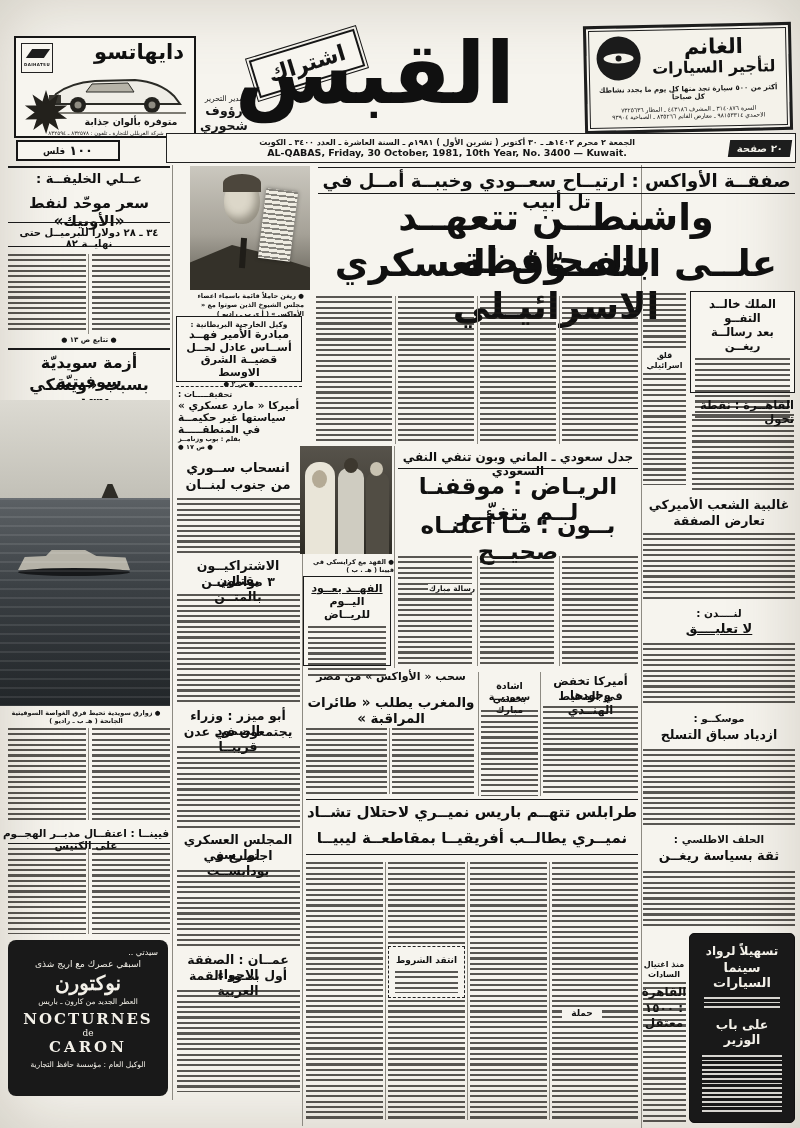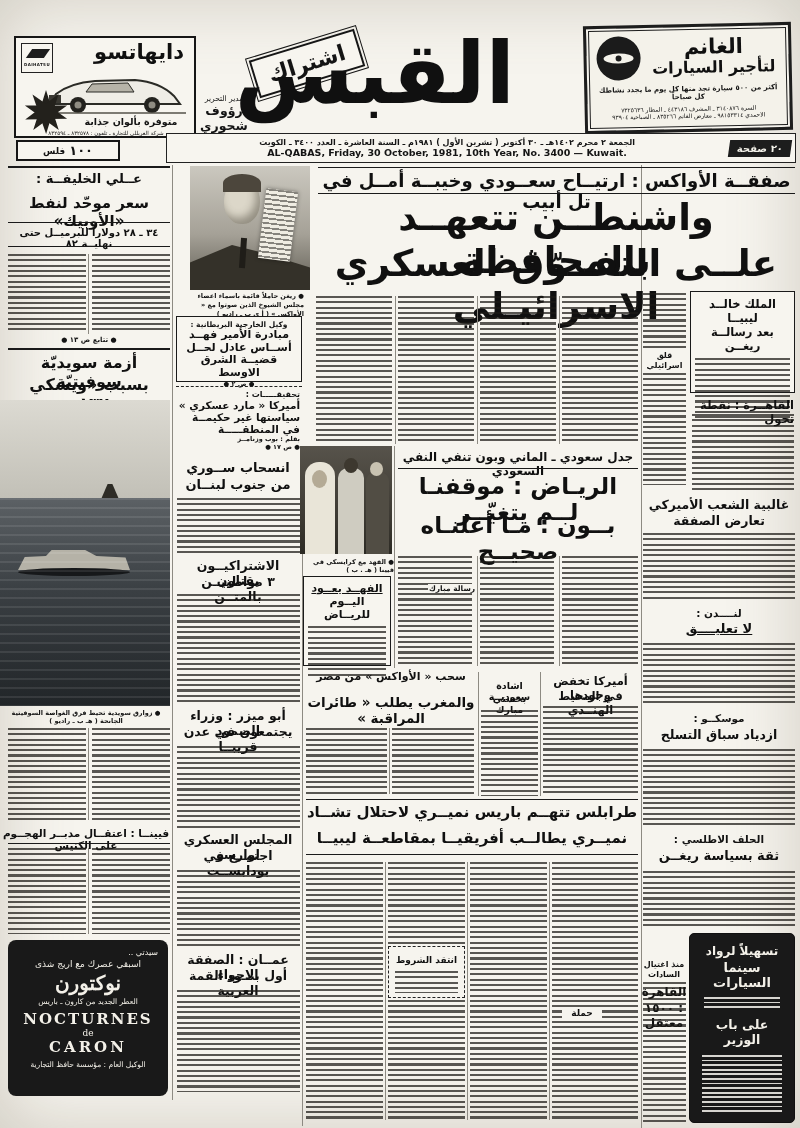--- a/index.html
+++ b/index.html
@@ -119,21 +119,21 @@
   <div class="abs tx" style="left:562px;top:296px;width:76px;height:148px;"></div>
   <div class="vr" style="left:395px;top:296px;height:148px;"></div>
   <div class="vr" style="left:477px;top:296px;height:148px;"></div>
   <div class="vr" style="left:559px;top:296px;height:148px;"></div>
 
   <div class="abs tx" style="left:643px;top:293px;width:43px;height:56px;"></div>
   <div class="abs b c" style="left:643px;top:351px;width:43px;font-size:8px;line-height:1.2;">قلق اسرائيلي</div>
   <div class="abs tx" style="left:643px;top:373px;width:43px;height:112px;"></div>
 
   <div class="abs bx" style="left:690px;top:291px;width:105px;height:102px;padding:5px 4px;background:#f7f5ef;">
-    <div class="b c head" style="font-size:11.5px;">الملك خالــد ليبيــا</div>
+    <div class="b c head" style="font-size:11.5px;">الملك خالــد التفــو</div>
     <div class="b c head" style="font-size:11.5px;">بعد رسالــة ريغــن</div>
     <div class="tx" style="margin-top:5px;height:60px;"></div>
   </div>
 
   <div class="abs b r head" style="left:692px;top:398px;width:102px;font-size:11.5px;">القاهــرة : نقطة تحول</div>
   <div class="abs tx" style="left:692px;top:414px;width:102px;height:76px;"></div>
 
   <div class="abs b c head" style="left:643px;top:497px;width:152px;font-size:12.5px;">غالبية الشعب الأميركي</div>
   <div class="abs b c head" style="left:643px;top:513px;width:152px;font-size:12.5px;">تعارض الصفقة</div>
   <div class="abs tx" style="left:643px;top:533px;width:152px;height:68px;"></div>
@@ -211,21 +211,21 @@
   <div class="abs b" style="left:176px;top:292px;width:128px;font-size:6.5px;line-height:1.35;text-align:right;">● ريغن حاملاً قائمة باسماء اعضاء مجلس الشيوخ الذين صوتوا مع « الأواكس » ( أ ي ب ـ راديو )</div>
 
   <div class="abs bx" style="left:176px;top:316px;width:126px;height:66px;padding:3px 2px;text-align:center;background:#f7f5ef;">
     <div class="b" style="font-size:7.5px;">وكيل الخارجية البريطانية :</div>
     <div class="b head" style="font-size:11px;line-height:1.15;">مبادرة الأمير فهــد</div>
     <div class="b head" style="font-size:11px;line-height:1.15;">أســاس عادل لحــل</div>
     <div class="b head" style="font-size:11px;line-height:1.15;">قضيــة الشرق الاوسط</div>
     <div class="b" style="font-size:6.5px;">● ص ٢ ●</div>
   </div>
 
-  <div class="abs" style="left:176px;top:386px;width:126px;height:70px;border-top:1px dashed #222;padding:3px 2px;text-align:right;">
+  <div class="abs" style="left:176px;top:386px;width:126px;height:70px;border-top:1px dashed #222;padding:3px 2px;text-align:left;">
     <div class="b" style="font-size:8px;">تحقيقـــــات :</div>
     <div class="b head" style="font-size:10.5px;line-height:1.15;">أميركا « مارد عسكري »</div>
     <div class="b head" style="font-size:10.5px;line-height:1.15;">سياستها غير حكيمــة</div>
     <div class="b head" style="font-size:10.5px;line-height:1.15;">في المنطقـــــة</div>
     <div class="b" style="font-size:6.5px;">بقلم : بوب وزنامــز</div>
     <div class="b" style="font-size:6.5px;">● ص ١٧ ●</div>
   </div>
 
   <div class="abs b c head" style="left:176px;top:460px;width:124px;font-size:13px;">انسحاب ســوري</div>
   <div class="abs b c head" style="left:176px;top:477px;width:124px;font-size:13px;">من جنوب لبنــان</div>

